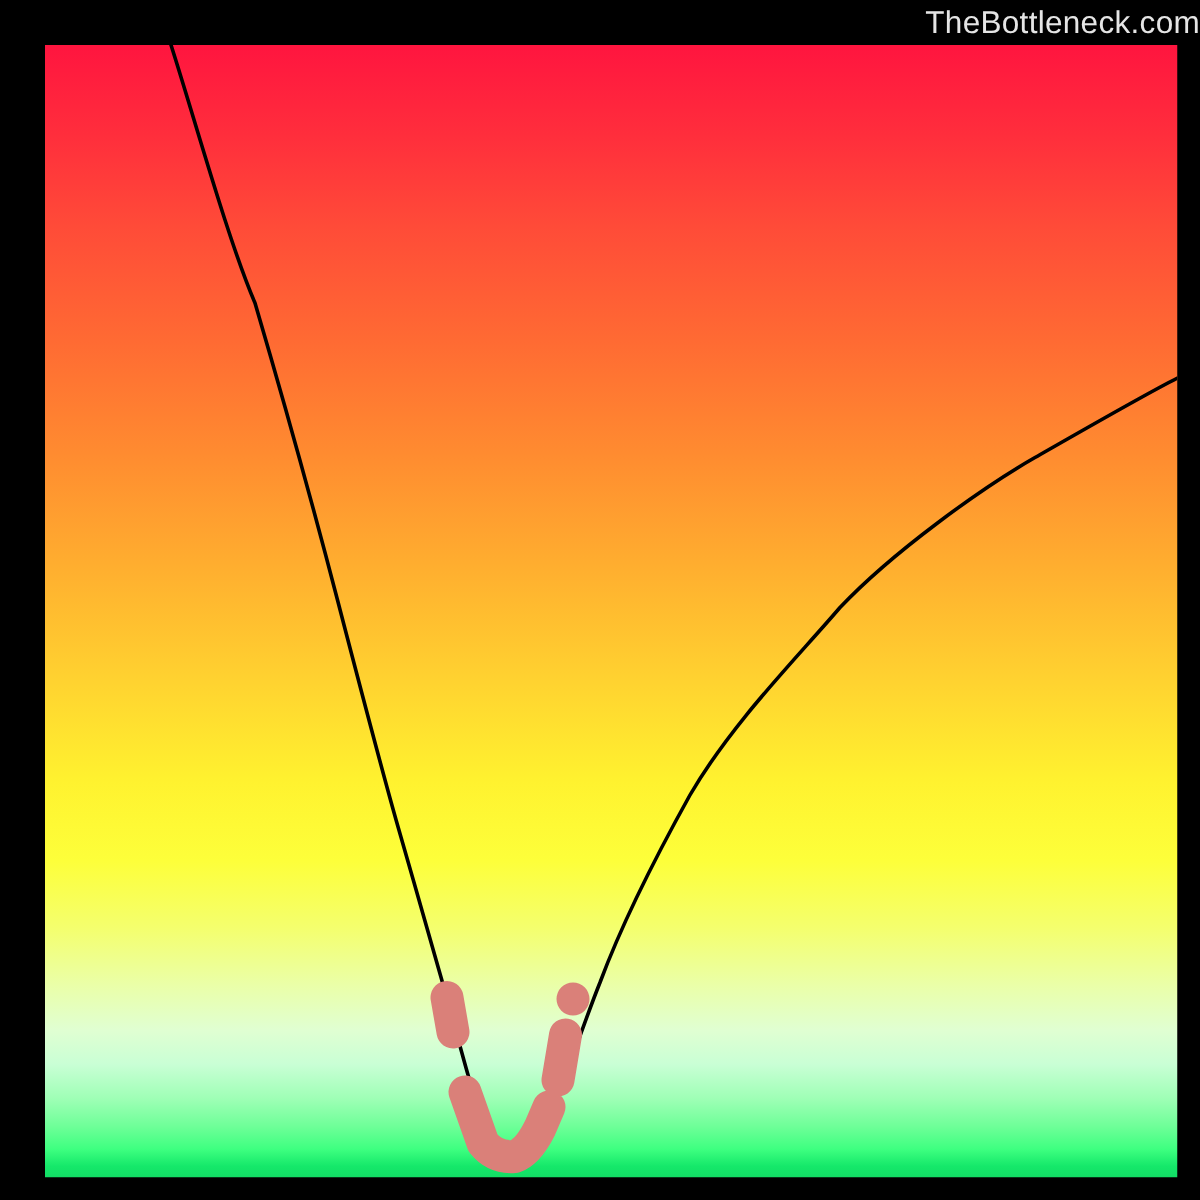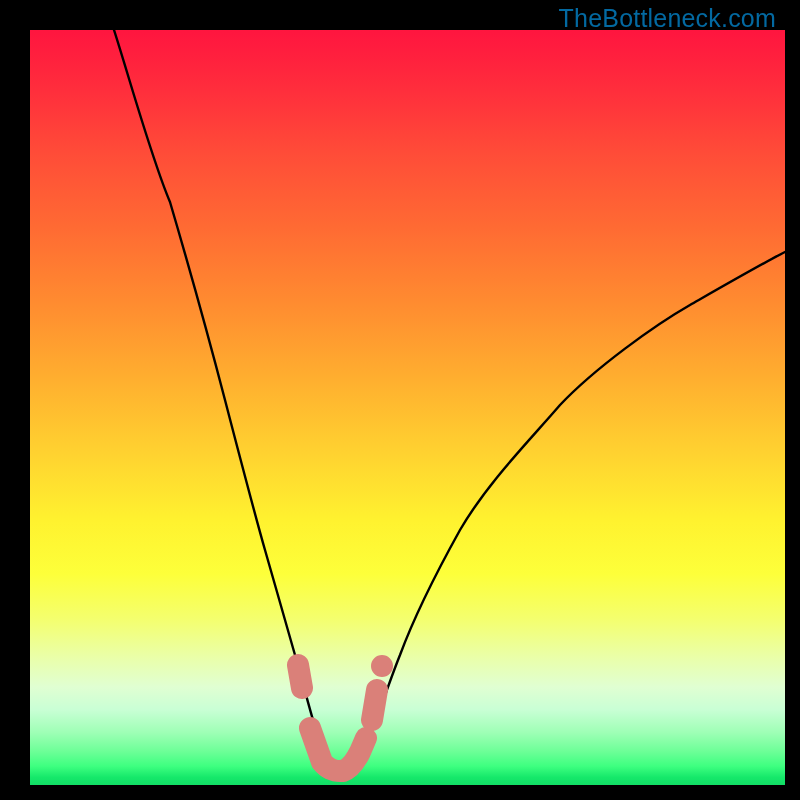--- a/index.html
+++ b/index.html
@@ -50,23 +50,23 @@
       #12dd65 100%
     );
   }
   .svg-layer {
     position: absolute;
     left: 0; top: 0;
   }
   .watermark {
     position: absolute;
     top: 4px;
-    right: 24px;
-    color: #0369a1;
-    font-size: 25px;
+    right: 0;
+    color: #e5e5e5;
+    font-size: 21px;
     font-weight: 500;
     letter-spacing: 0.2px;
   }
 </style>
 </head>
 <body>
 
 <div class="frame">
 
   <div class="plot">

